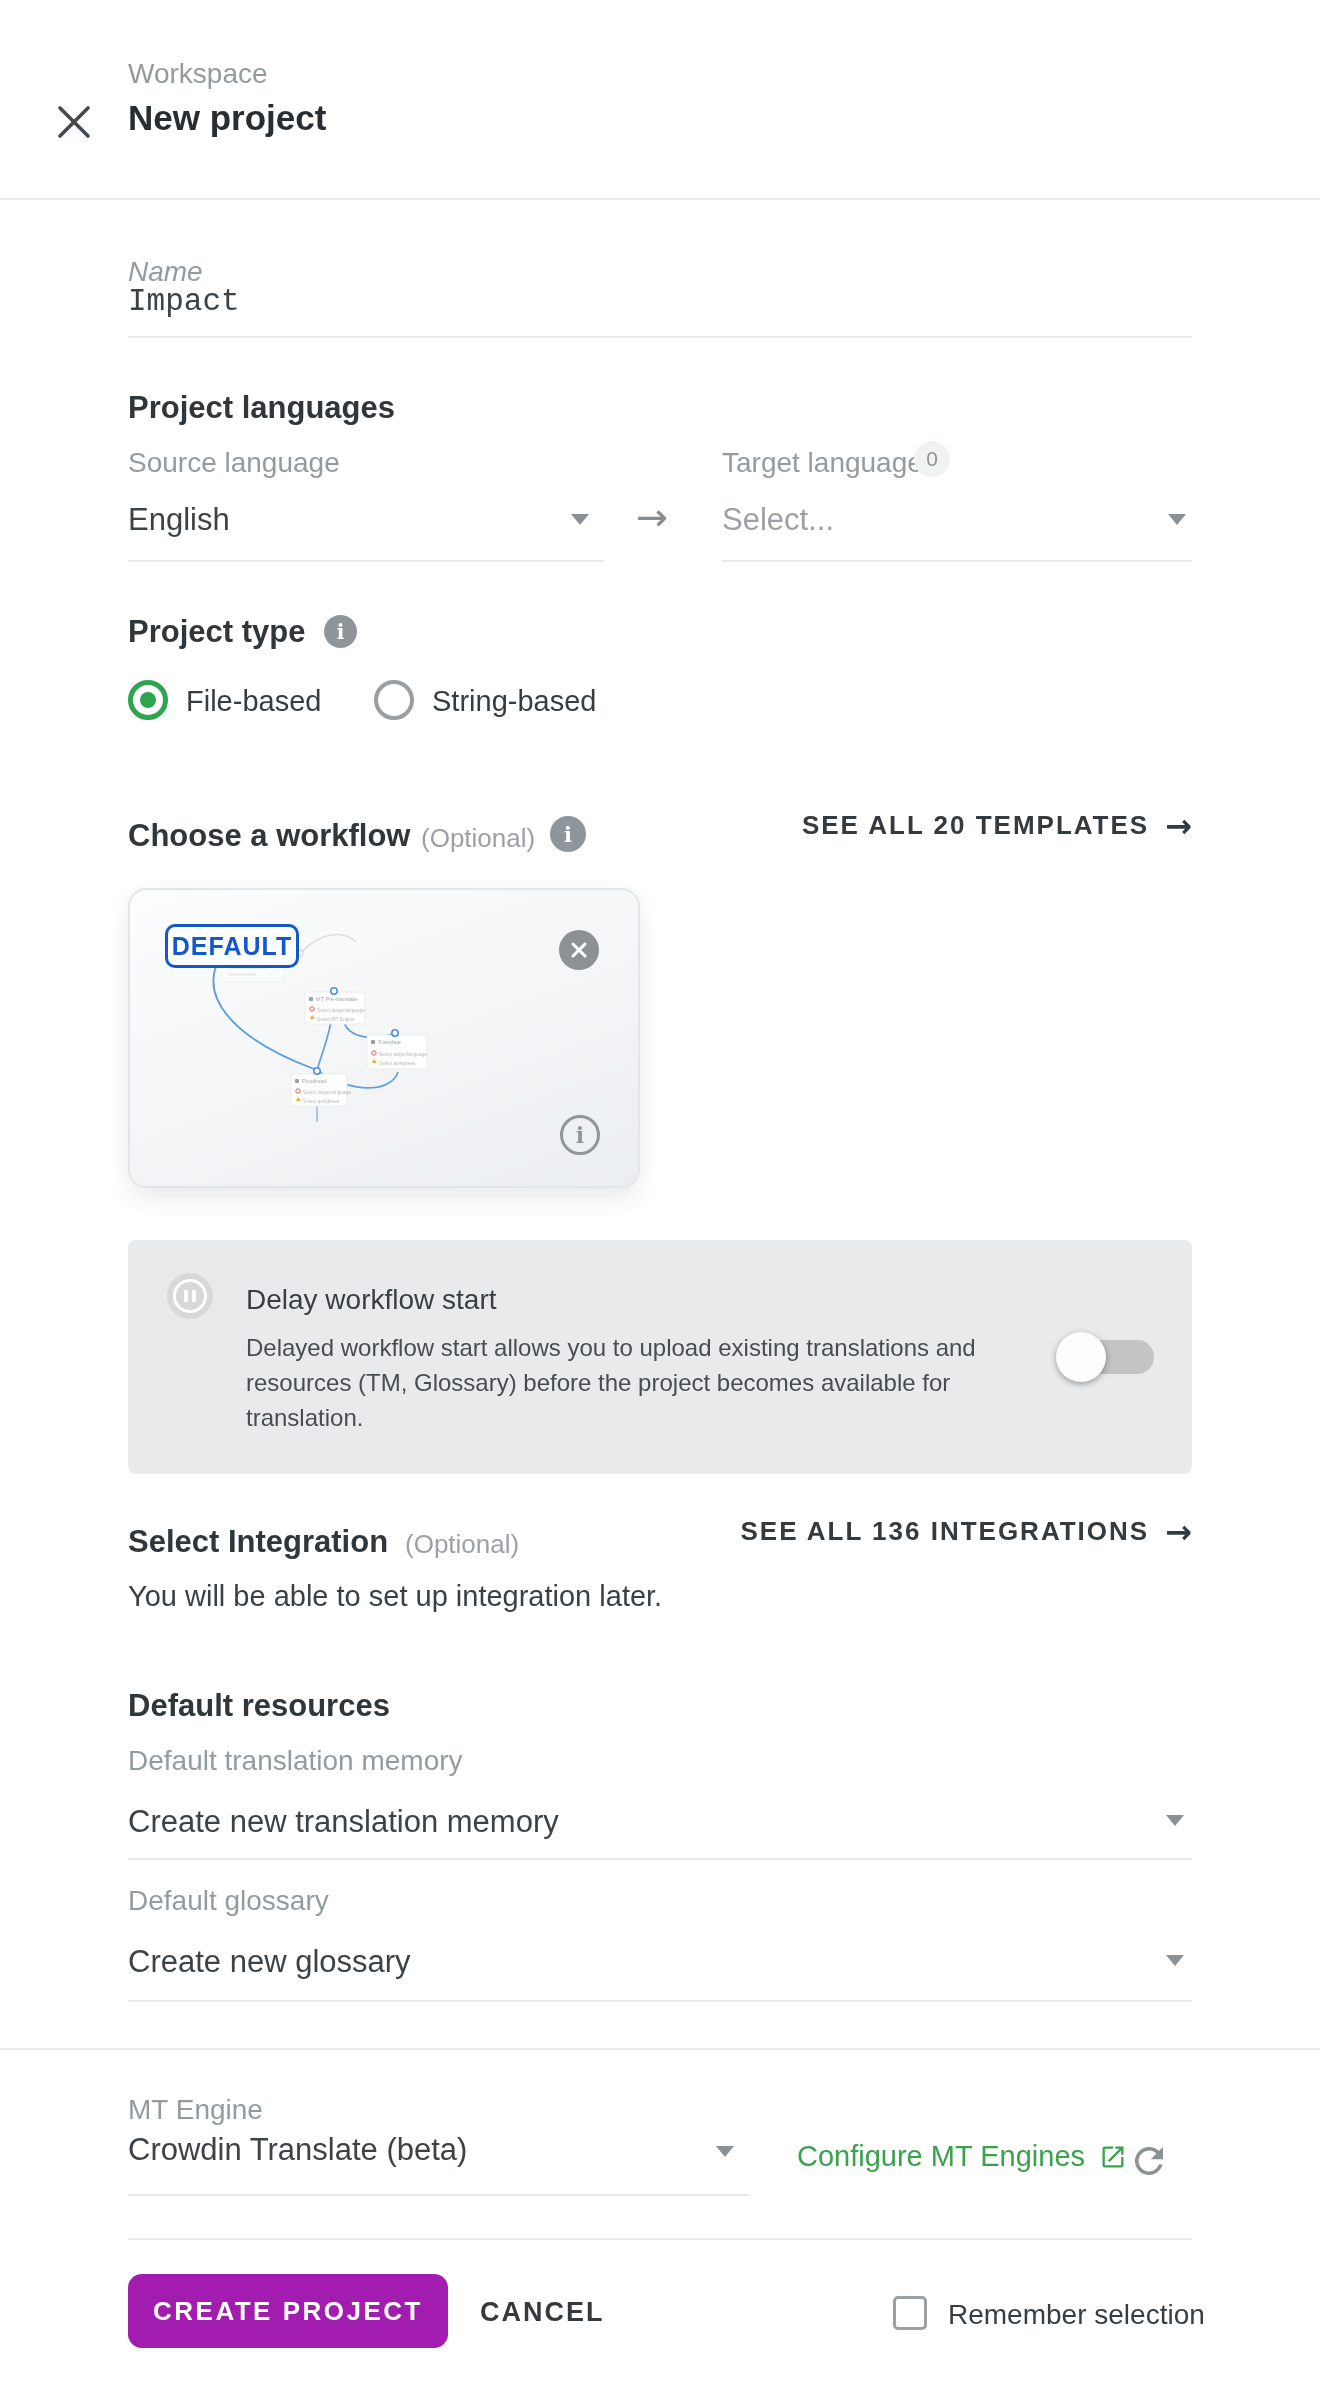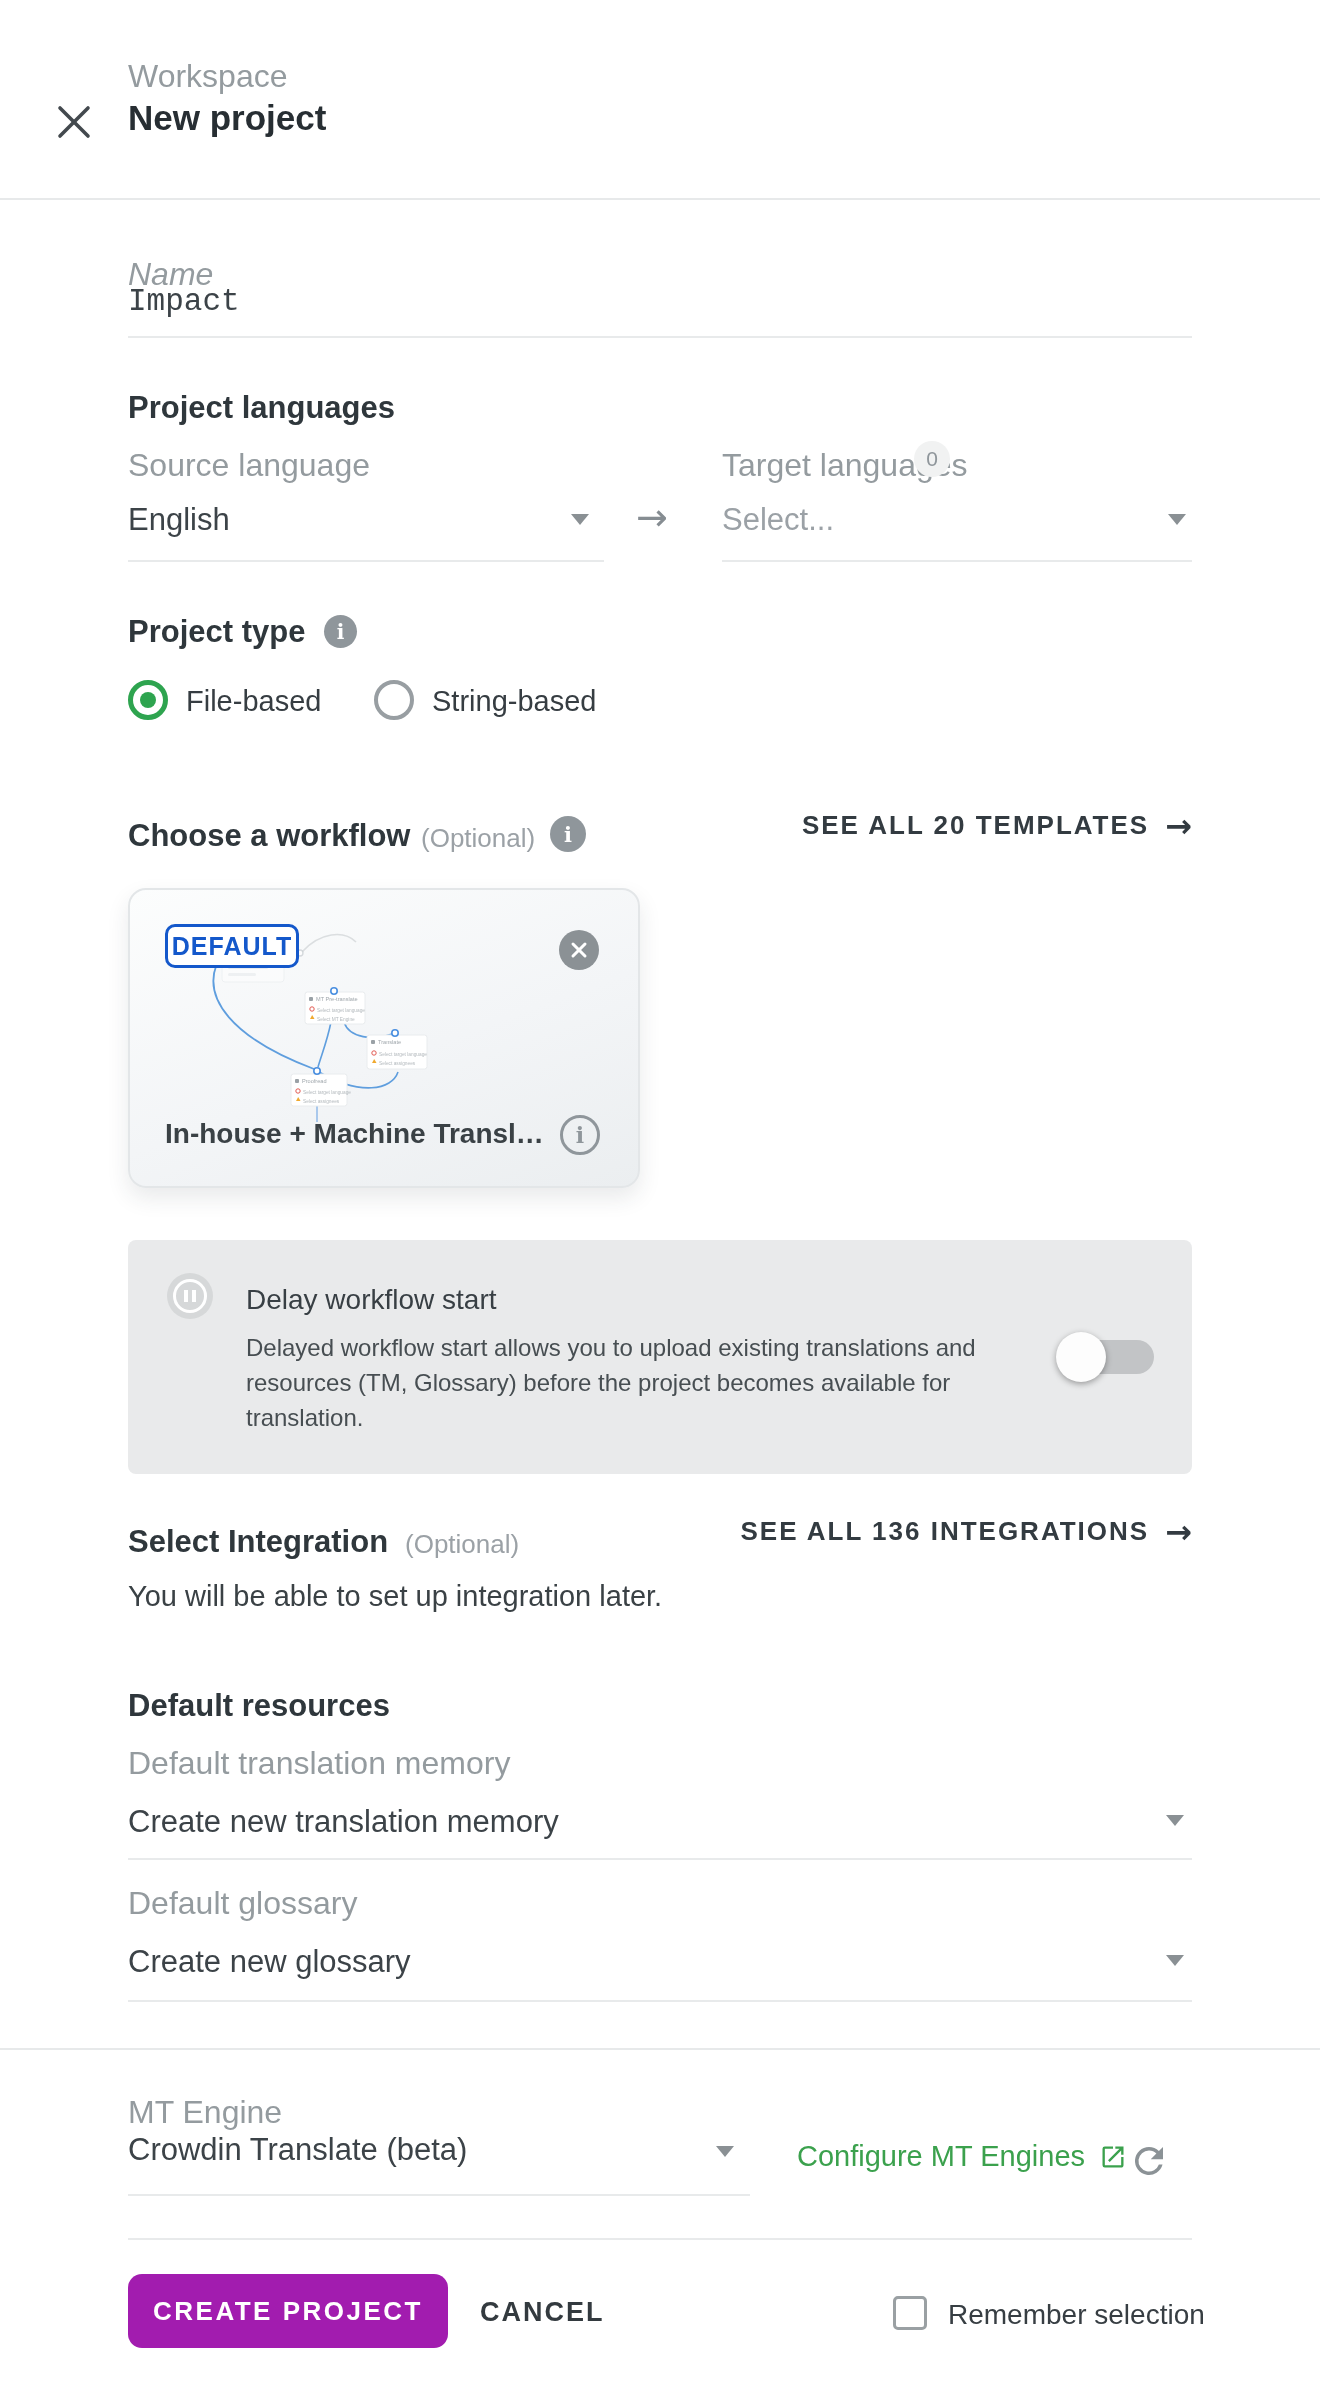--- a/index.html
+++ b/index.html
@@ -5,21 +5,21 @@
   * { margin:0; padding:0; box-sizing:border-box; }
   html,body { background:#fff; }
   body {
     width:1320px; height:2400px; position:relative;
     font-family:"Liberation Sans", sans-serif;
     color:#3e454a; overflow:hidden;
   }
   .abs { position:absolute; }
 
   
-  .lbl  { font-size:32px; color:#949b9f; }
+  .lbl  { font-size:28px; color:#949b9f; }
   .val  { font-size:31px; color:#3c4348; }
   .ph   { font-size:31px; color:#9ba1a6; }
   .h2   { font-size:31px; font-weight:700; color:#2f373c; }
   .optional { font-size:26px; color:#9ba1a6; }
   .see-all { display:flex; align-items:flex-start; gap:16px; cursor:pointer; }
   .see-all .txt { font-size:26px; font-weight:700; letter-spacing:2px; color:#333b41; }
   .arrow-glyph { font-family:"DejaVu Sans", sans-serif; color:#333b41; font-size:32px; font-weight:700; line-height:1; }
 
   .underline { height:2px; background:#e8eaeb; }
   .divider-full { position:absolute; left:0; width:1320px; height:2px; background:#e7e9ea; }
@@ -261,21 +261,20 @@
     <circle cx="187" cy="181" r="3.2" fill="#fff" stroke="#4a8fe0" stroke-width="1.6"></circle>
   </svg>
 
   <div class="wf-badge">DEFAULT</div>
   <div class="wf-close">
     <svg width="18" height="18" viewBox="0 0 18 18">
       <line x1="3" y1="3" x2="15" y2="15" stroke="#fff" stroke-width="3" stroke-linecap="round"></line>
       <line x1="15" y1="3" x2="3" y2="15" stroke="#fff" stroke-width="3" stroke-linecap="round"></line>
     </svg>
   </div>
-  <div class="wf-title">In-house + Machine Transl…</div>
   <div class="wf-card-info">i</div>
 </div>
 
 <div class="abs delay-box">
   <div class="pause-outer">
     <div class="pause-ring">
         <i></i>
         <i></i>
       </div>
   </div>

